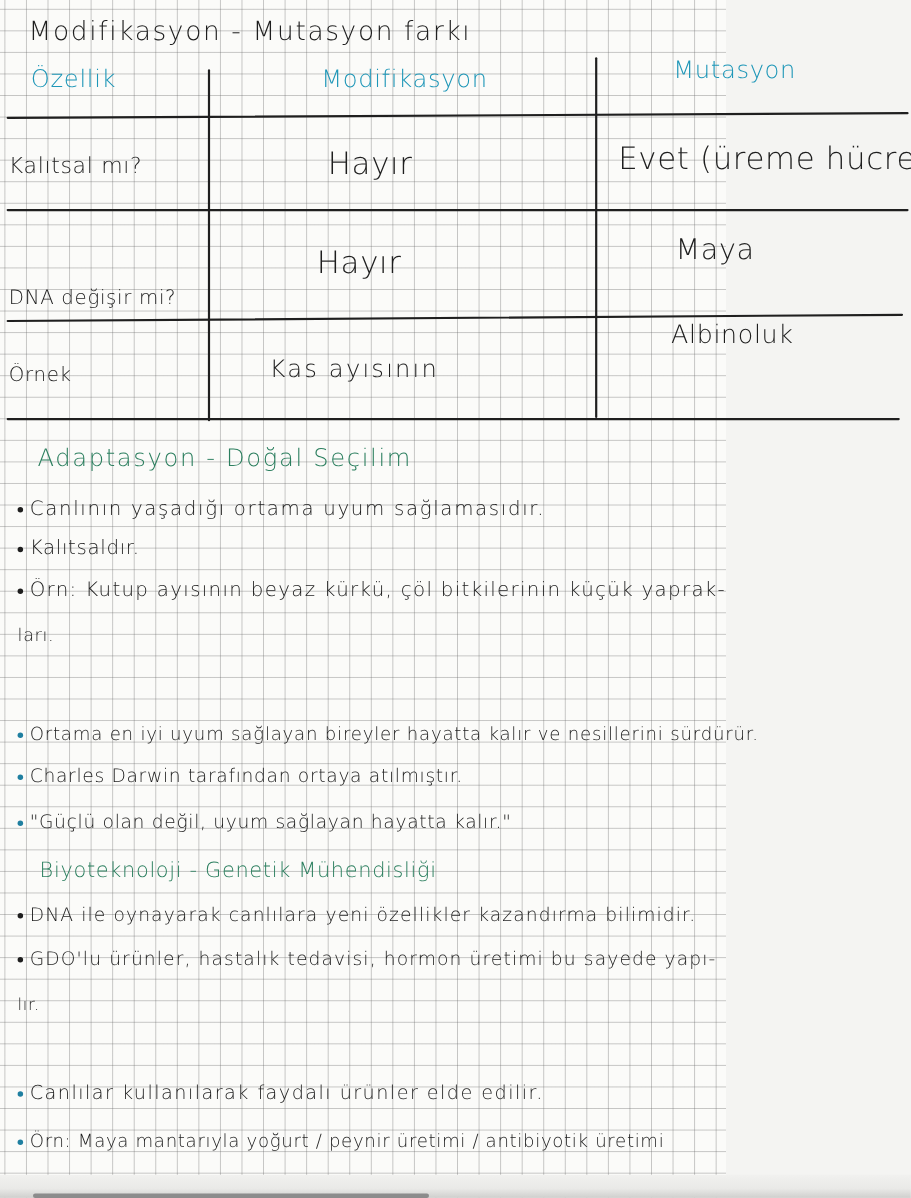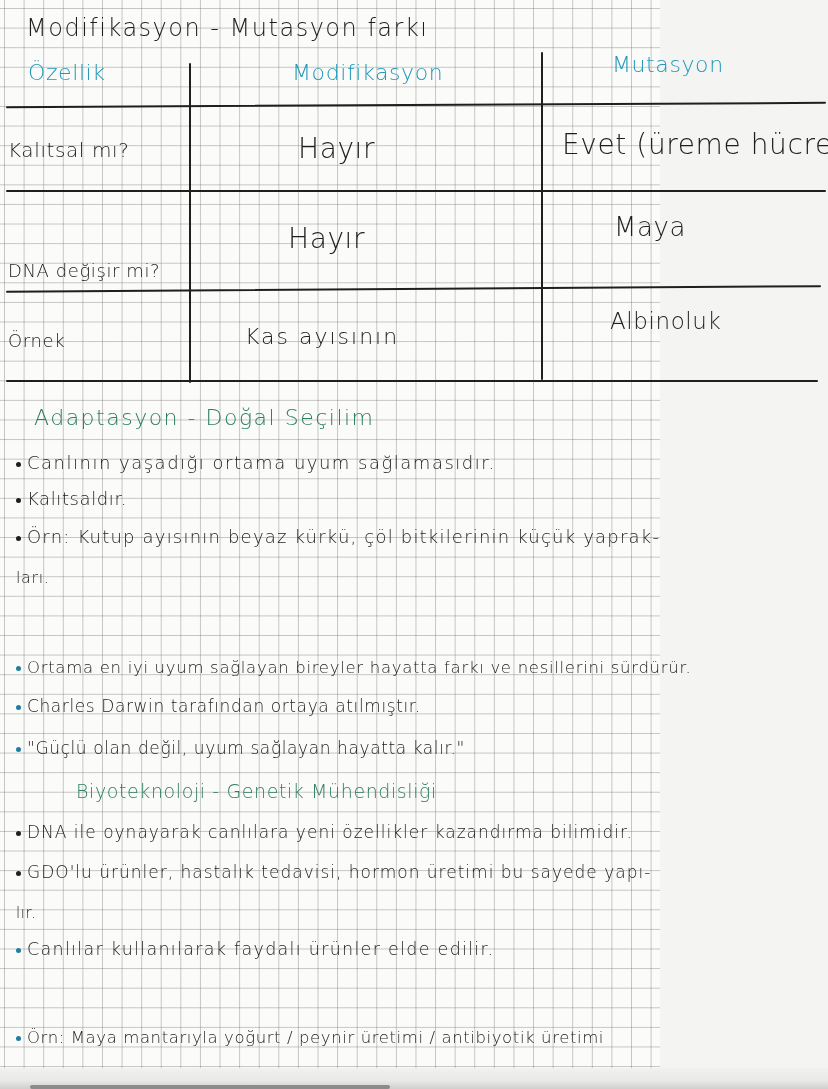--- a/index.html
+++ b/index.html
@@ -60,34 +60,34 @@
   <div class="hw" style="left:8px; top:138px; font-size:20px;">Kalıtsal mı?</div>
   <div class="hw cell-big" style="left:298px; top:132px;">Hayır</div>
   <div class="hw cell-big" style="left:562px; top:128px;">Evet (üreme hücresinde)</div>
 
   <div class="hw" style="left:8px; top:240px; font-size:18px;margin-top:20px;">DNA değişir mi?</div>
   <div class="hw cell-big" style="left:288px; top:222px;">Hayır</div>
   <div class="hw" style="left:614px; top:212px; font-size:26px;">Maya</div>
 
   <div class="hw" style="left:8px; top:330px; font-size:18px;">Örnek</div>
   <div class="hw" style="left:245px; top:324px; font-size:22px; letter-spacing:2px;">Kas ayısının</div>
-  <div class="hw" style="left:610px; top:308px; font-size:23px;">Albinoluk</div>
+  <div class="hw" style="left:610px; top:292px; font-size:23px;">Albinoluk</div>
 
   <div class="hw green" style="left:34px; top:405px; font-size:22px; letter-spacing:1.5px;">Adaptasyon - Doğal Seçilim</div>
   <div class="hw" style="left:16px; top:452px; font-size:18px; letter-spacing:1.5px;"><span class="bullet dark"></span><span>Canlının yaşadığı ortama uyum sağlamasıdır.</span></div>
   <div class="hw" style="left:16px; top:488px; font-size:18px;"><span class="bullet dark"></span><span>Kalıtsaldır.</span></div>
   <div class="hw" style="left:16px; top:526px; font-size:18px; letter-spacing:1.2px;"><span class="bullet dark"></span><span>Örn: Kutup ayısının beyaz kürkü, çöl bitkilerinin küçük yaprak-</span></div>
   <div class="hw" style="left:16px; top:568px; font-size:16px;">ları.</div>
 
-  <div class="hw" style="left:16px; top:658px; font-size:16.5px; letter-spacing:0.7px;"><span class="bullet"></span><span>Ortama en iyi uyum sağlayan bireyler hayatta farkı ve nesillerini sürdürür.</span></div>
+  <div class="hw" style="left:16px; top:658px; font-size:16.5px; letter-spacing:0.7px;"><span class="bullet"></span><span>Ortama en iyi uyum sağlayan bireyler hayatta kalır ve nesillerini sürdürür.</span></div>
   <div class="hw" style="left:16px; top:696px; font-size:17px;"><span class="bullet"></span><span>Charles Darwin tarafından ortaya atılmıştır.</span></div>
   <div class="hw" style="left:16px; top:738px; font-size:17px;"><span class="bullet"></span><span>"Güçlü olan değil, uyum sağlayan hayatta kalır."</span></div>
 
-  <div class="hw green" style="left:36px; top:780px; font-size:19px;margin-left:40px;">Biyoteknoloji - Genetik Mühendisliği</div>
+  <div class="hw green" style="left:36px; top:780px; font-size:19px;">Biyoteknoloji - Genetik Mühendisliği</div>
   <div class="hw" style="left:16px; top:822px; font-size:17px; letter-spacing:1px;"><span class="bullet dark"></span><span>DNA ile oynayarak canlılara yeni özellikler kazandırma bilimidir.</span></div>
   <div class="hw" style="left:16px; top:862px; font-size:17px; letter-spacing:1px;"><span class="bullet dark"></span><span>GDO'lu ürünler, hastalık tedavisi, hormon üretimi bu sayede yapı-</span></div>
   <div class="hw" style="left:16px; top:904px; font-size:15px;">lır.</div>
 
-  <div class="hw" style="left:16px; top:939px; font-size:17.5px; letter-spacing:1.3px;"><span class="bullet"></span><span>Canlılar kullanılarak faydalı ürünler elde edilir.</span></div>
+  <div class="hw" style="left:16px; top:984px; font-size:17.5px; letter-spacing:1.3px;"><span class="bullet"></span><span>Canlılar kullanılarak faydalı ürünler elde edilir.</span></div>
   <div class="hw" style="left:16px; top:1028px; font-size:16.5px; letter-spacing:0.6px;"><span class="bullet"></span><span>Örn: Maya mantarıyla yoğurt / peynir üretimi / antibiyotik üretimi</span></div>
 
 </div>
 <div class="bottom-edge"></div>
 
 </body></html>

